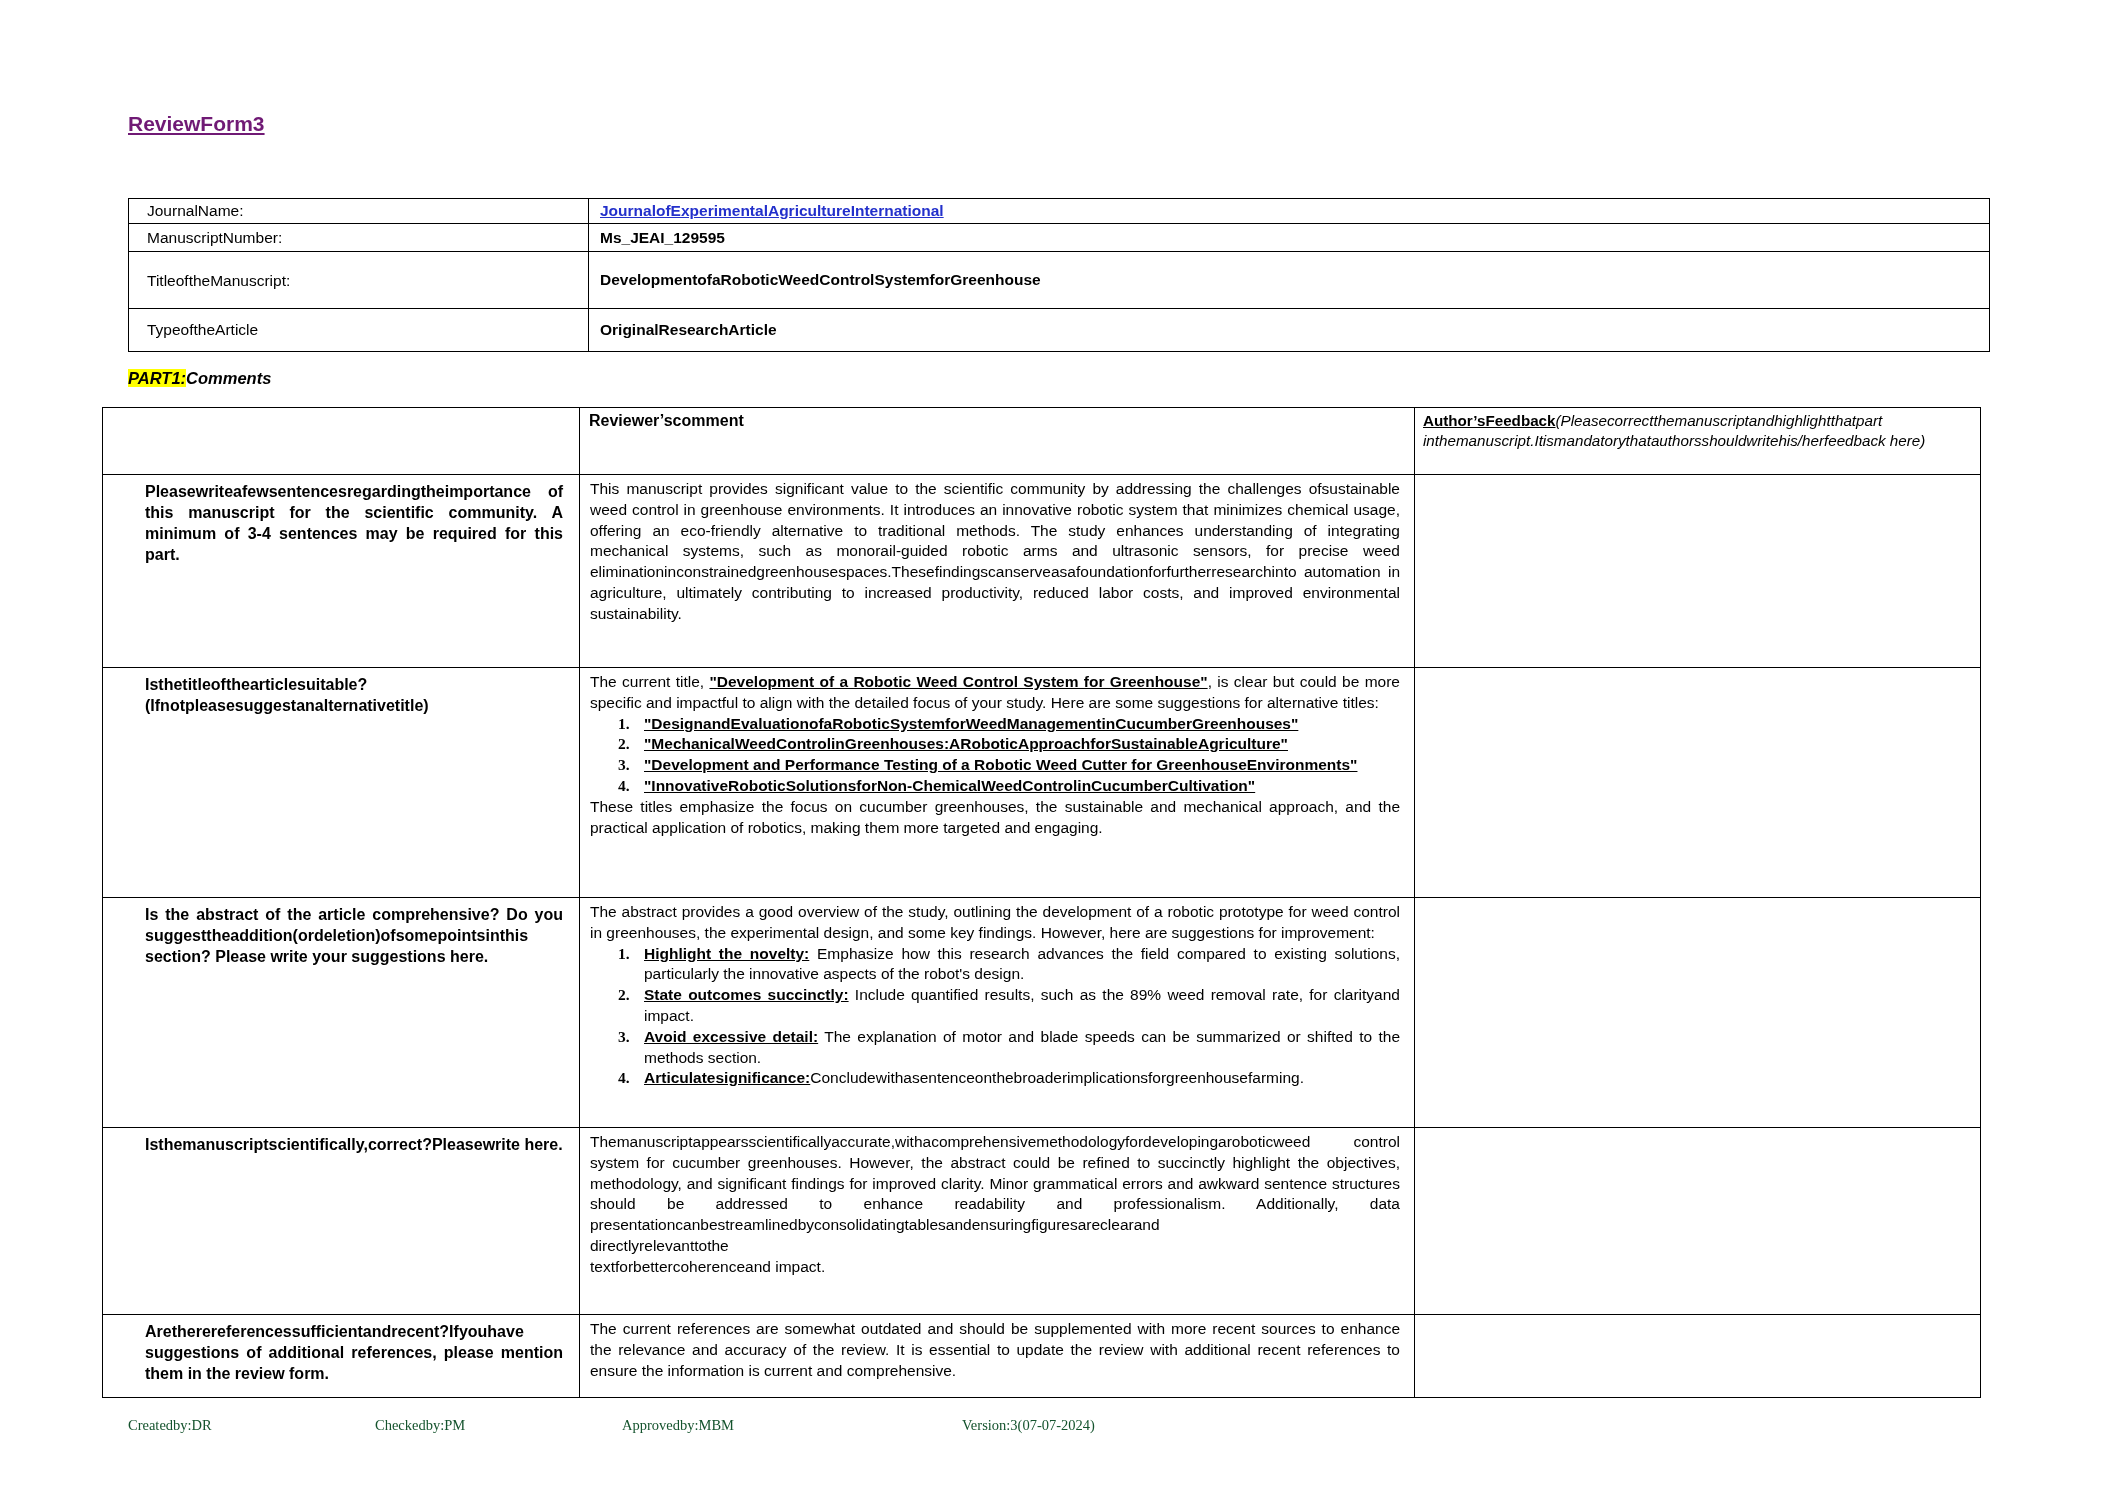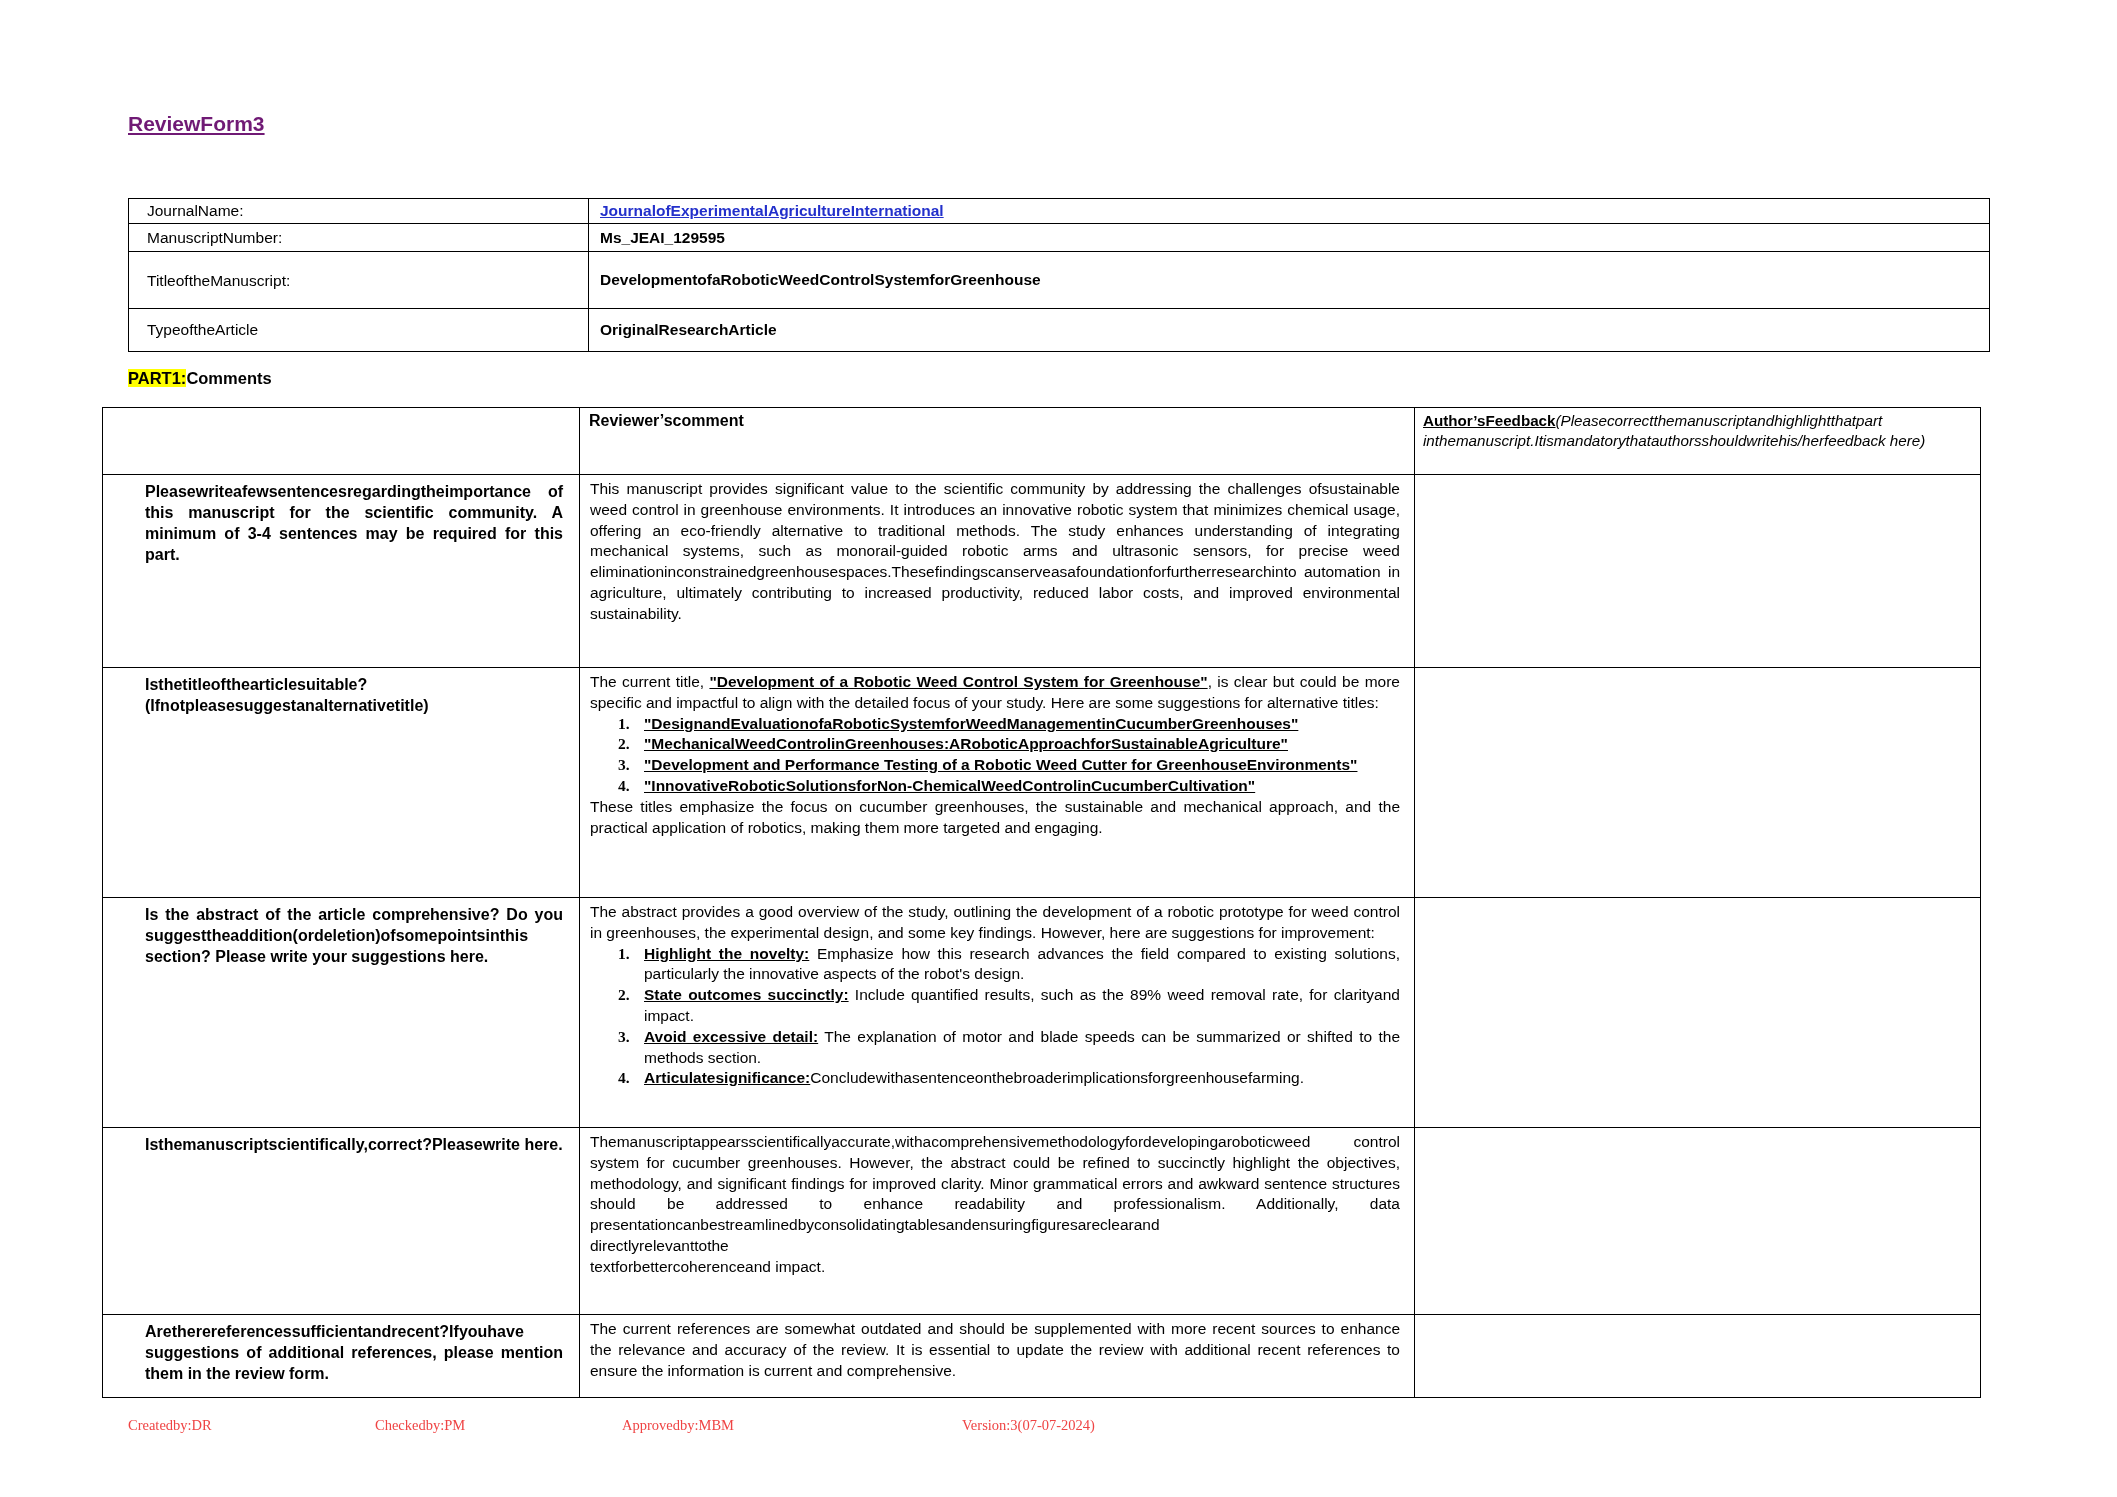--- a/index.html
+++ b/index.html
@@ -10,21 +10,21 @@
   table{border-collapse:collapse;table-layout:fixed;position:absolute;background:#fff;}
   td{border:1px solid #000;vertical-align:top;overflow:hidden;}
   
   .info-table{left:128px;top:198px;width:1861px;}
   .info-table td{vertical-align:middle;}
   .lbl{font-size:15.5px;padding:2px 6px 2px 18px;}
   .val{font-weight:bold;font-size:15.5px;padding:2px 8px 2px 11px;}
   .lbl-top{vertical-align:top;padding-top:3px;}
   .link{color:#2330CB;text-decoration:underline;font-weight:bold;cursor:pointer;}
   
-  .part1{position:absolute;left:128px;top:369px;font-size:16.5px;font-weight:bold;}
+  .part1{position:absolute;left:128px;top:369px;font-size:16.5px;font-weight:bold;font-style:italic;}
   .hl{background:#FFFF00;}
   
   .comments-table{left:102px;top:407px;width:1878px;}
   .hdr-reviewer{font-weight:bold;font-size:16px;padding:4px 8px 0 9px;}
   .hdr-author{font-size:15.2px;line-height:20px;padding:3px 6px 0 8px;}
   .hdr-author .blk{text-align:justify;}
   .qcell{font-weight:bold;font-size:16px;line-height:21px;padding:6px 16px 0 42px;}
   .ccell{font-size:15.5px;line-height:20.8px;padding:4px 14px 0 10px;}
   .fcell{cursor:text;}
   .blk{text-align:justify;overflow-wrap:break-word;}
@@ -32,21 +32,21 @@
   .b{font-weight:bold;text-decoration:underline;}
   .i{font-style:italic;}
   .blk.li{display:flex;padding-left:28px;}
   .num{flex:0 0 26px;font-weight:bold;font-family:"Liberation Serif", serif;font-size:15.5px;}
   .libody{flex:1;text-align:justify;overflow-wrap:break-word;}
   
   .rh-h td{height:62px;} .rh0 td{height:186px;} .rh1 td{height:223px;}
   .rh2 td{height:223px;} .rh3 td{height:180px;} .rh4 td{height:76px;}
   
   .footer-item{position:absolute;top:1417px;font-family:"Liberation Serif", serif;
-        font-size:14.5px;color:#ef4444;}
+        font-size:14.5px;color:#14532d;}
   .f0{left:128px;} .f1{left:375px;} .f2{left:622px;} .f3{left:962px;}
 </style>
 </head>
 <body>
 
 <div class="page">
 
   <a class="doc-title">ReviewForm3</a>
 
   <table class="info-table">

